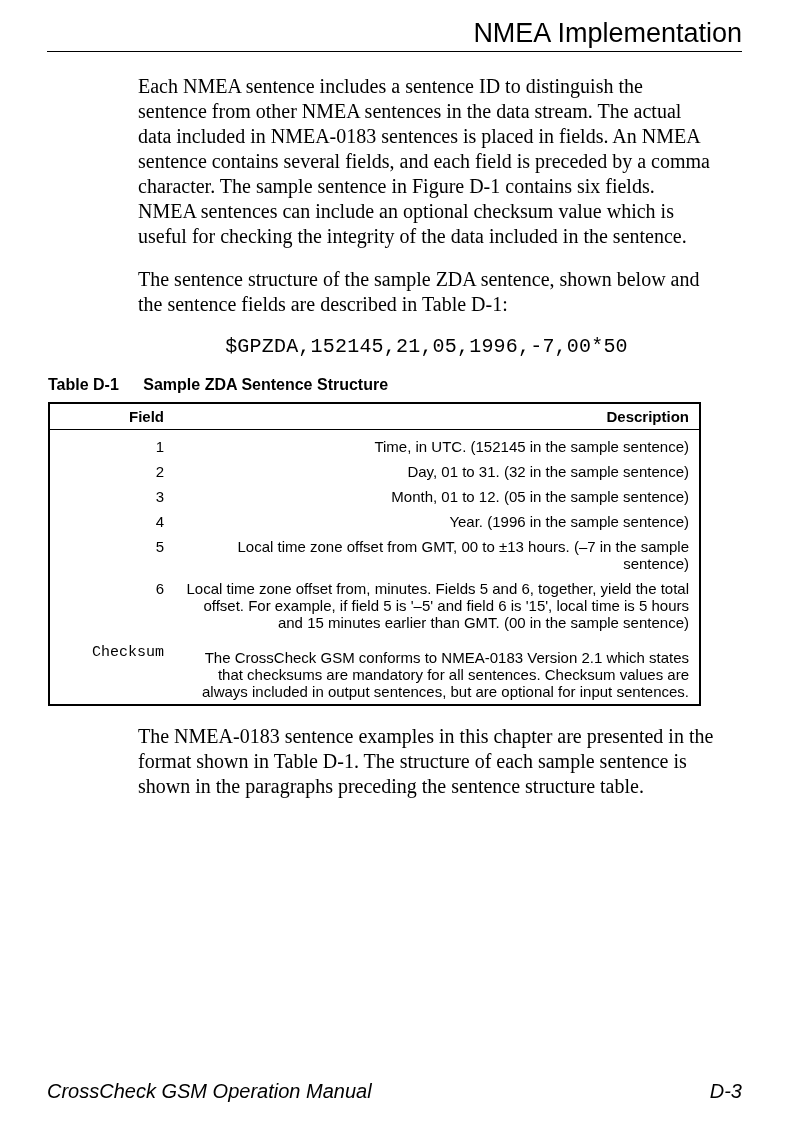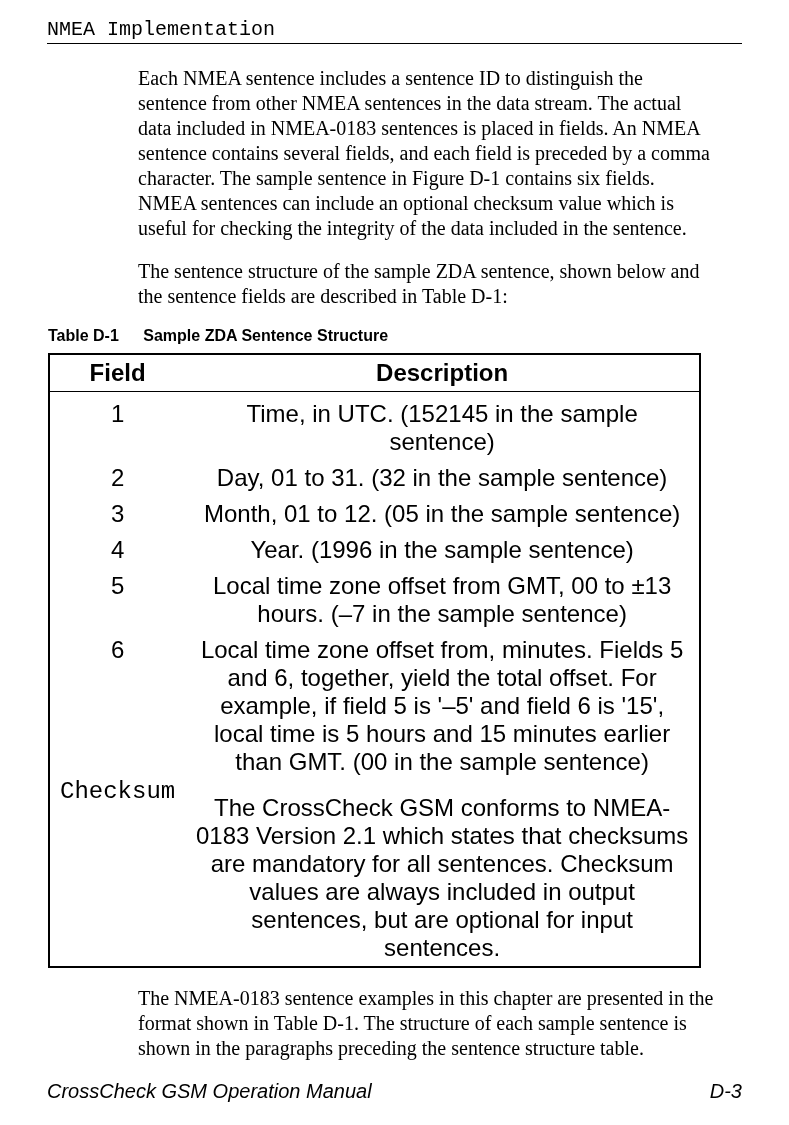--- a/index.html
+++ b/index.html
@@ -13,23 +13,23 @@
       font-family: 'Times New Roman', Times, serif;
       background: #fff;
       color: #000;
       position: relative;
       padding: 0;
     }
     .header-section {
       padding: 18px 47px 0 47px;
     }
     .header-title {
-      text-align: left;
-      font-size: 20px;
-      font-family: Liberation Mono, monospace;
+      text-align: right;
+      font-size: 27px;
+      font-family: Liberation Sans, sans-serif;
       padding-bottom: 2px;
     }
     .header-rule {
       border: none;
       border-top: 1.5px solid #000;
       margin: 0;
     }
     .content {
       padding: 22px 74px 0 138px;
     }
@@ -58,22 +58,22 @@
       margin-right: 20px;
     }
     .fields-table {
       border-collapse: collapse;
       width: 653px;
       margin-left: -90px;
       margin-bottom: 18px;
     }
     .fields-table th, .fields-table td {
       font-family: Arial, Helvetica, sans-serif;
-      font-size: 24px;
-      text-align: center;
+      font-size: 15px;
+      text-align: right;
       vertical-align: top;
       padding: 4px 10px 4px 10px;
     }
     .fields-table thead th {
       font-weight: bold;
       border-top: 2px solid #000;
       border-bottom: 1.5px solid #000;
       border-left: 2px solid #000;
       border-right: 2px solid #000;
     }
@@ -120,20 +120,21 @@
 <body>
 
 <div class="header-section">
   <div class="header-title">NMEA Implementation</div>
   <hr class="header-rule">
 </div>
 
 <div class="content">
   <p class="para">Each NMEA sentence includes a sentence ID to distinguish the sentence from other NMEA sentences in the data stream. The actual data included in NMEA-0183 sentences is placed in fields. An NMEA sentence contains several fields, and each field is preceded by a comma character. The sample sentence in Figure D-1 contains six fields. NMEA sentences can include an optional checksum value which is useful for checking the integrity of the data included in the sentence.</p>
   <p class="para">The sentence structure of the sample ZDA sentence, shown below and the sentence fields are described in Table D-1:</p>
+  <div class="code-sentence">$GPZDA,152145,21,05,1996,-7,00*50</div>
 
   <div class="table-caption">
     <span class="tab-num">Table D-1</span>
     <span>Sample ZDA Sentence Structure</span>
   </div>
 
   <table class="fields-table">
     <thead>
       <tr>
         <th class="col-field">Field</th>

